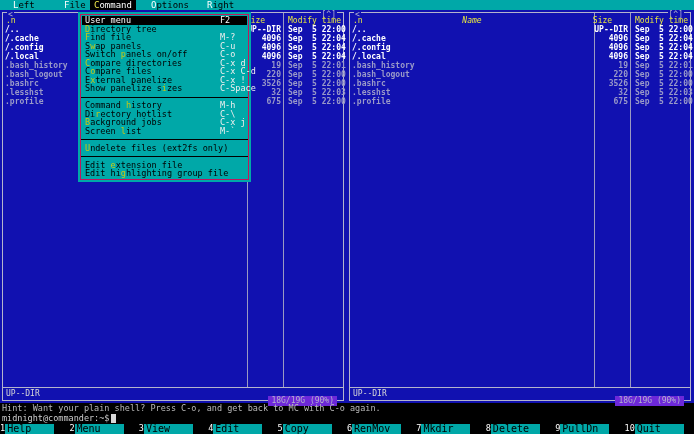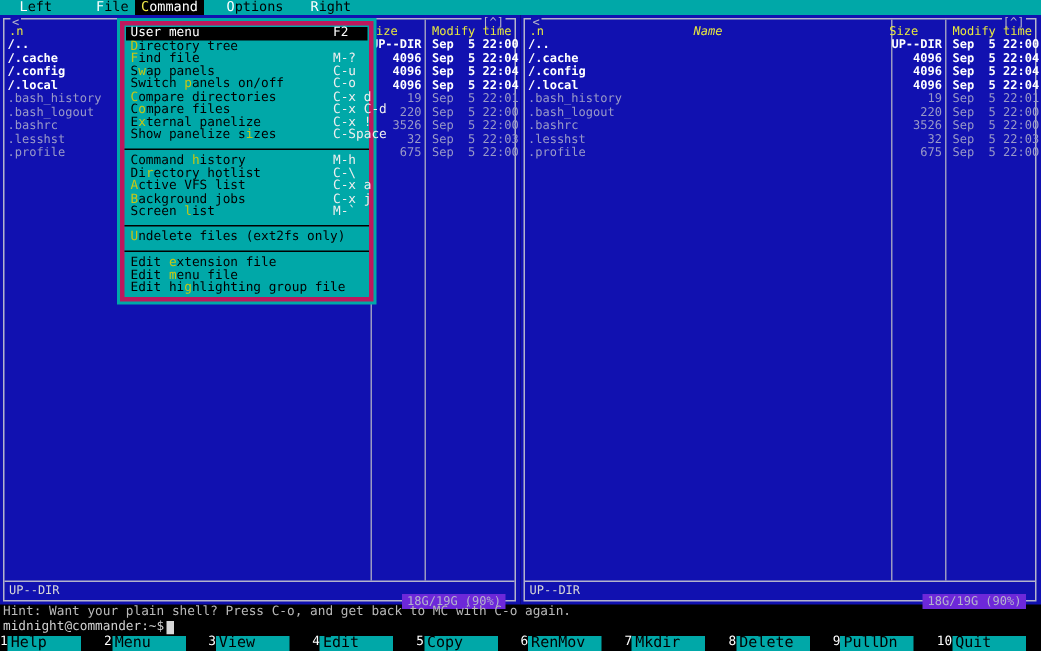--- a/index.html
+++ b/index.html
@@ -23,32 +23,32 @@
   .navmark.back{left:4px;}
   .navmark.up{right:6px;}
   .colsep{position:absolute;top:3px;height:374px;width:1px;background:#9a9ac2;}
   .colsep.c1{left:247px;} .colsep.c2{left:283px;}
   .phead{position:absolute;left:3px;top:6px;width:340px;height:9px;line-height:9px;font-size:8px;color:#e8e840;}
   .phead .sortind{position:absolute;left:3px;}
   .phead .h-name{position:absolute;left:0;width:244px;text-align:center;font-style:italic;}
   .phead .h-size{position:absolute;left:227px;width:51px;text-align:center;}
   .phead .h-mtime{position:absolute;left:285px;white-space:pre;}
   .rows{position:absolute;left:3px;top:15px;width:340px;}
-  .frow{position:relative;height:9px;line-height:9px;font-size:8px;}
+  .frow{position:relative;height:9px;line-height:9px;font-size:8px;font-weight:bold;}
   .frow .fname{position:absolute;left:2px;white-space:pre;}
   .frow .fsize{position:absolute;left:227px;width:51px;text-align:right;}
   .frow .fmtime{position:absolute;left:285px;white-space:pre;}
   .frow.dir{color:#ffffff;font-weight:bold;}
   .frow.file{color:#9a9ac8;}
   .minisep{position:absolute;left:3px;right:4px;top:377px;border-top:1px solid #b4b4cc;}
   .ministatus{position:absolute;left:6px;top:379px;height:9px;line-height:9px;font-size:8px;color:#d8d8d8;}
   .diskusage{position:absolute;right:10px;top:386px;height:10px;line-height:10px;font-size:8px;color:#b4b4cc;background:#6d28d9;padding:0 3px;}
   
   .dropdown{position:absolute;left:78px;top:12px;width:173px;background:#00a8a8;padding:2px;box-sizing:border-box;z-index:5;}
-  .dd-box{position:relative;border:3px solid #be185d;padding:1px 0;}
+  .dd-box{position:relative;border:1px solid #be185d;padding:1px 0;}
   .mi{position:relative;height:8.5px;line-height:8.5px;font-size:8.5px;color:#000;padding:0 4px;white-space:pre;}
   .mi .hot{color:#c7c714;}
   .mi .short{position:absolute;left:139px;color:#efefef;}
   .mi.sel{background:#000;color:#fff;margin:0 1px;padding:0 3px;}
   .mi.sel .hot{color:#fff;}
   .mi.sel .short{color:#fff;left:138px;}
   .msep{position:relative;height:8.5px;}
   .msep::after{content:"";position:absolute;left:0;right:0;top:4px;border-top:1px solid #000;}
   
   .hint{position:absolute;left:2px;top:403px;height:10px;line-height:10px;font-size:8.5px;color:#b9b9b9;white-space:pre;}
@@ -213,28 +213,26 @@
         <div class="mi"><span class="lbl-wrap"><span></span><span class="hot">F</span><span>ind file</span></span><span class="short">M-?</span></div>
         <div class="mi"><span class="lbl-wrap"><span>S</span><span class="hot">w</span><span>ap panels</span></span><span class="short">C-u</span></div>
         <div class="mi"><span class="lbl-wrap"><span>Switch </span><span class="hot">p</span><span>anels on/off</span></span><span class="short">C-o</span></div>
         <div class="mi"><span class="lbl-wrap"><span></span><span class="hot">C</span><span>ompare directories</span></span><span class="short">C-x d</span></div>
         <div class="mi"><span class="lbl-wrap"><span>C</span><span class="hot">o</span><span>mpare files</span></span><span class="short">C-x C-d</span></div>
         <div class="mi"><span class="lbl-wrap"><span>E</span><span class="hot">x</span><span>ternal panelize</span></span><span class="short">C-x !</span></div>
         <div class="mi"><span class="lbl-wrap"><span>Show panelize s</span><span class="hot">i</span><span>zes</span></span><span class="short">C-Space</span></div>
         <div class="msep"></div>
         <div class="mi"><span class="lbl-wrap"><span>Command </span><span class="hot">h</span><span>istory</span></span><span class="short">M-h</span></div>
         <div class="mi"><span class="lbl-wrap"><span>Di</span><span class="hot">r</span><span>ectory hotlist</span></span><span class="short">C-\</span></div>
-        <div class="mi"><span class="lbl-wrap"><span></span><span class="hot">A</span><span>ctive VFS list</span></span><span class="short">C-x a</span></div>
         <div class="mi"><span class="lbl-wrap"><span></span><span class="hot">B</span><span>ackground jobs</span></span><span class="short">C-x j</span></div>
         <div class="mi"><span class="lbl-wrap"><span>Screen </span><span class="hot">l</span><span>ist</span></span><span class="short">M-`</span></div>
         <div class="msep"></div>
         <div class="mi"><span class="lbl-wrap"><span></span><span class="hot">U</span><span>ndelete files (ext2fs only)</span></span></div>
         <div class="msep"></div>
         <div class="mi"><span class="lbl-wrap"><span>Edit </span><span class="hot">e</span><span>xtension file</span></span></div>
-        <div class="mi"><span class="lbl-wrap"><span>Edit </span><span class="hot">m</span><span>enu file</span></span></div>
         <div class="mi"><span class="lbl-wrap"><span>Edit hi</span><span class="hot">g</span><span>hlighting group file</span></span></div>
       </div>
   </div>
 
   <div class="hint">Hint: Want your plain shell? Press C-o, and get back to MC with C-o again.</div>
   <div class="promptline"><span>midnight@commander:~$</span><span class="cursor"></span></div>
   <div class="fkeys" id="fkeys">
       <div class="fkey">
         <span class="num">1</span>
         <span class="lbl">Help</span>

